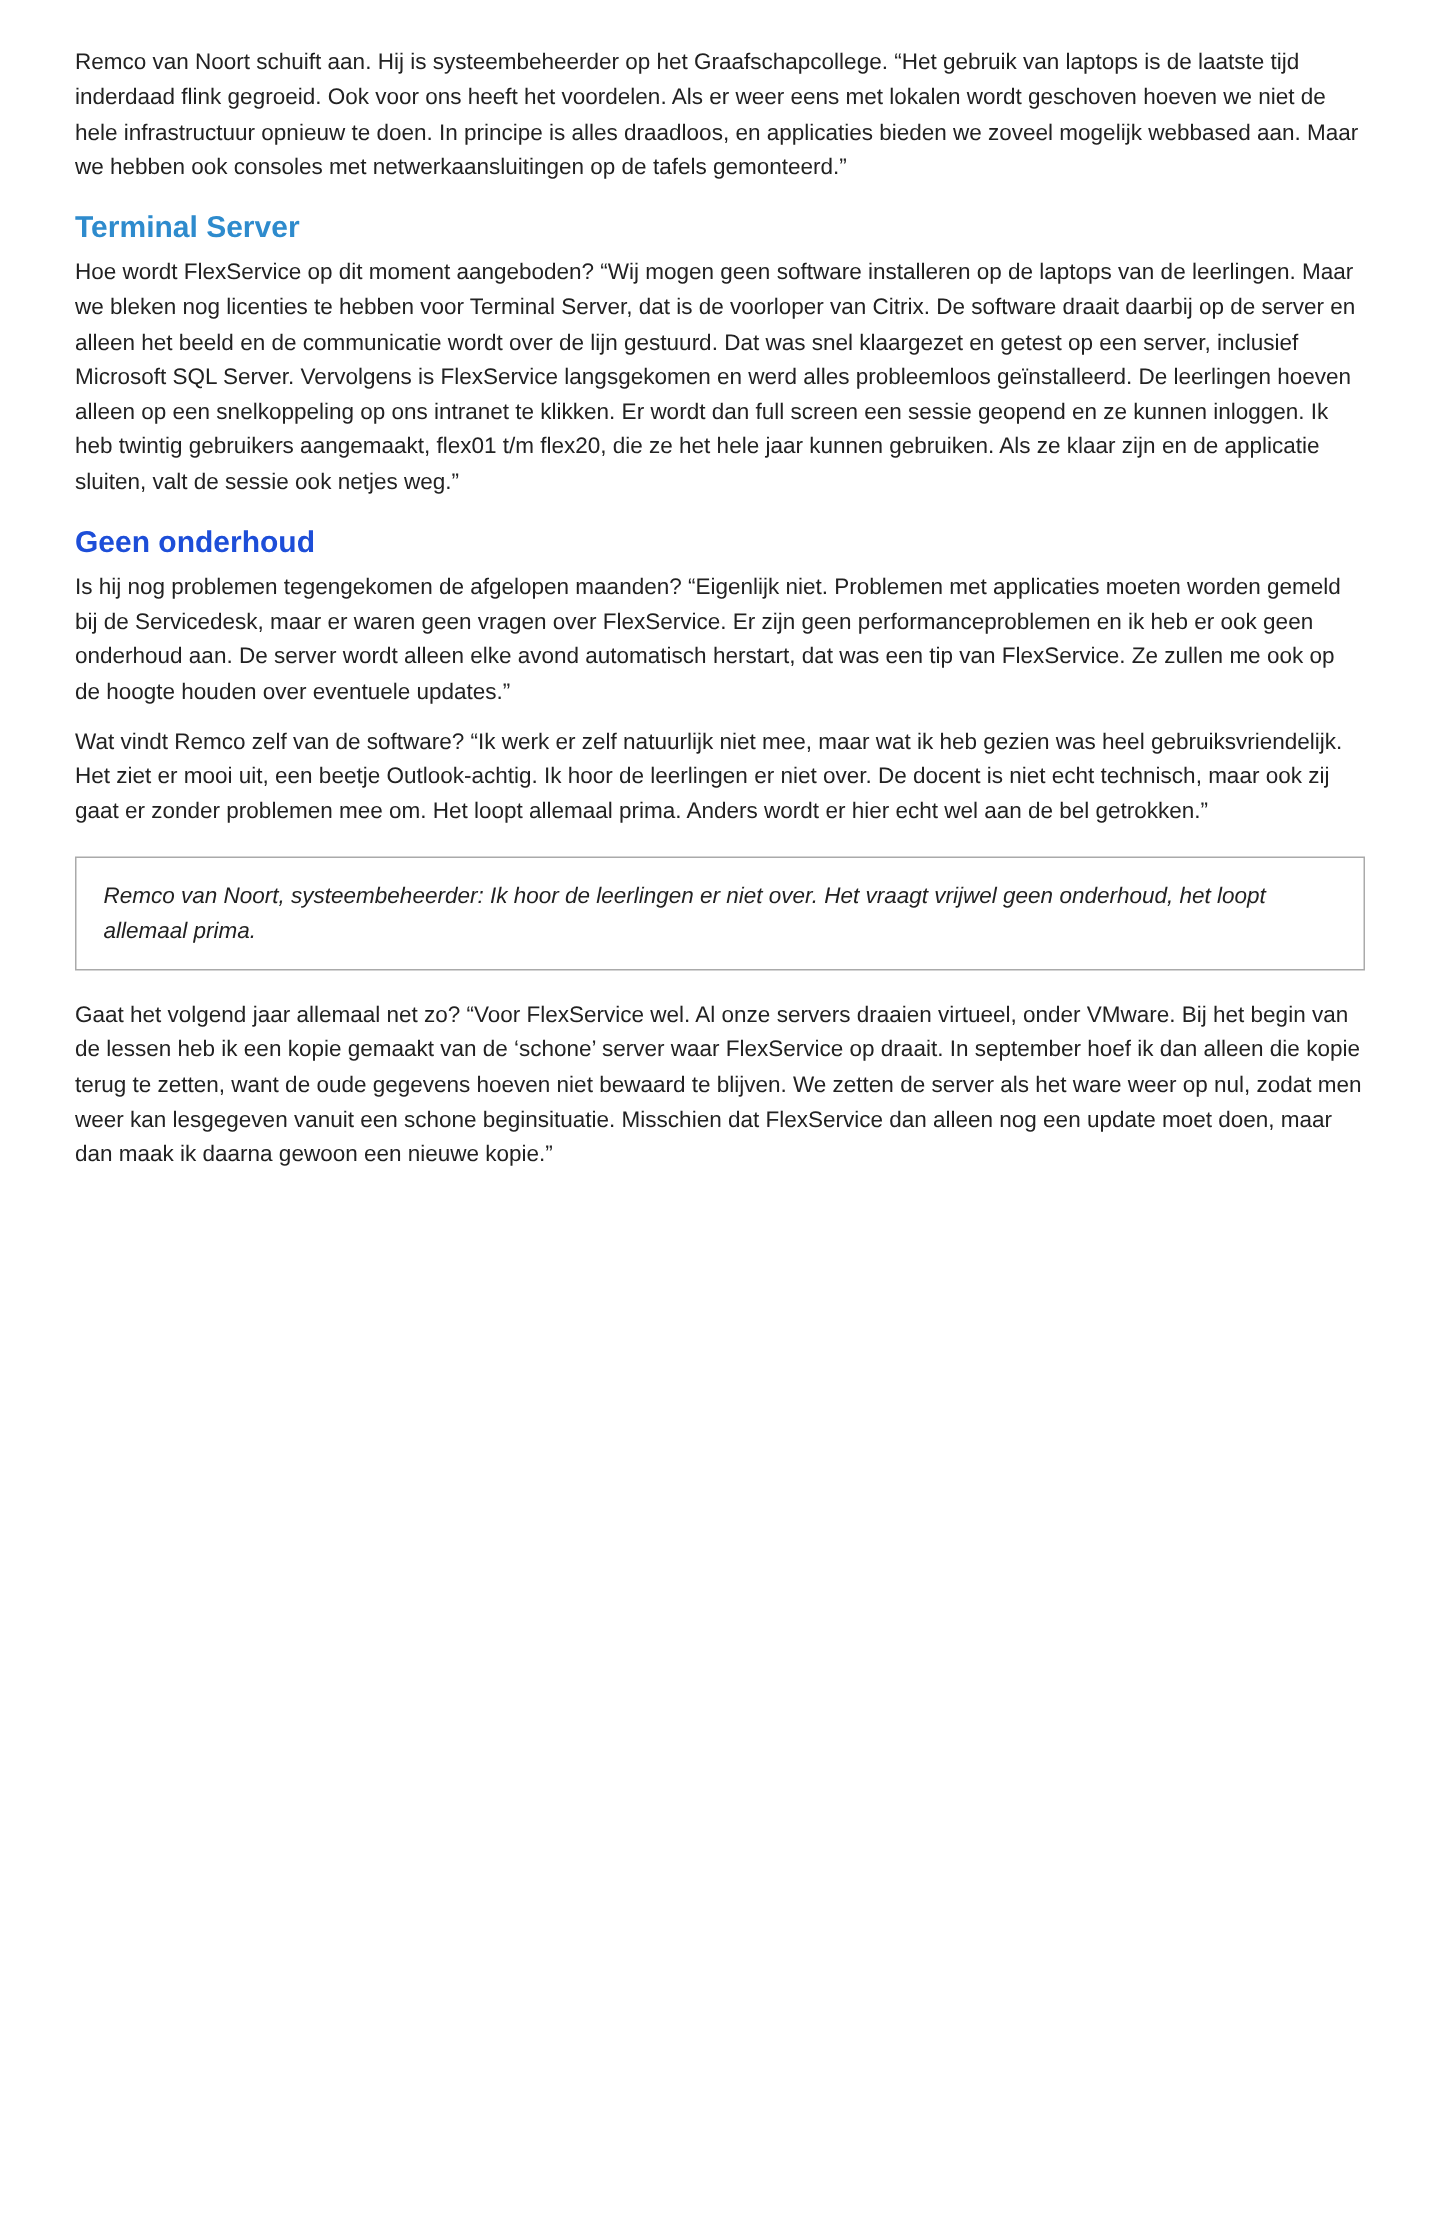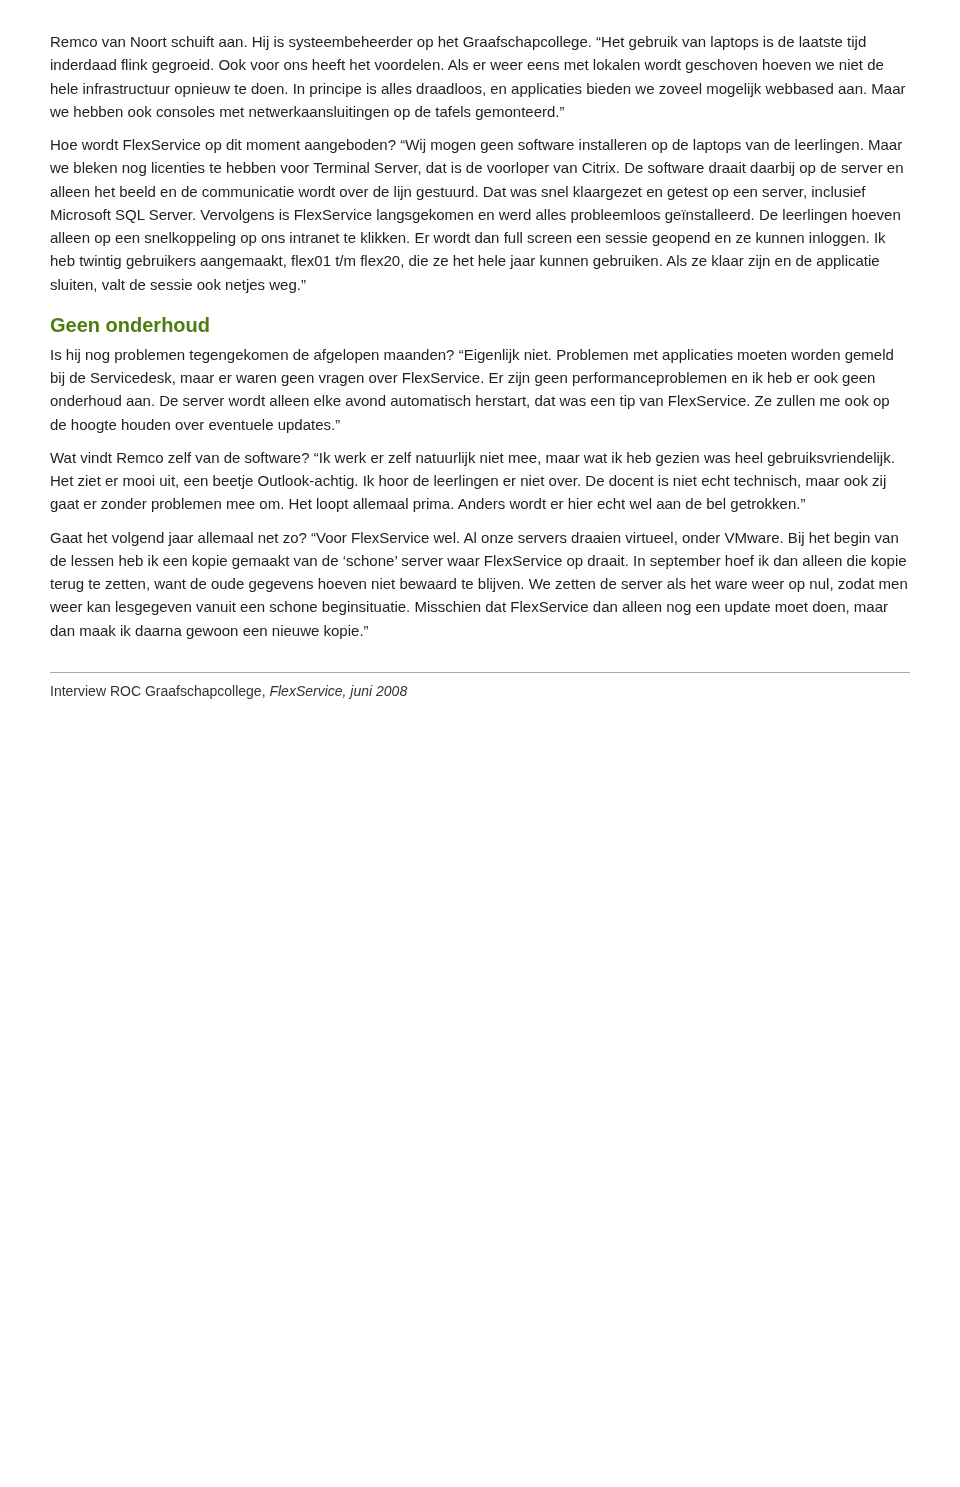--- a/index.html
+++ b/index.html
@@ -67,30 +67,31 @@
     }
   </style>
 </head>
 <body>
 
 <div class="page-content">
 
 
   <p class="body-text">Remco van Noort schuift aan. Hij is systeembeheerder op het Graafschapcollege. “Het gebruik van laptops is de laatste tijd inderdaad flink gegroeid. Ook voor ons heeft het voordelen. Als er weer eens met lokalen wordt geschoven hoeven we niet de hele infrastructuur opnieuw te doen. In principe is alles draadloos, en applicaties bieden we zoveel mogelijk webbased aan. Maar we hebben ook consoles met netwerkaansluitingen op de tafels gemonteerd.”</p>
 
+  <h2 class="section-heading" style="color: #2e8bcd;">Terminal Server</h2>
 
   <p class="body-text">Hoe wordt FlexService op dit moment aangeboden? “Wij mogen geen software installeren op de laptops van de leerlingen. Maar we bleken nog licenties te hebben voor Terminal Server, dat is de voorloper van Citrix. De software draait daarbij op de server en alleen het beeld en de communicatie wordt over de lijn gestuurd. Dat was snel klaargezet en getest op een server, inclusief Microsoft SQL Server. Vervolgens is FlexService langsgekomen en werd alles probleemloos geïnstalleerd. De leerlingen hoeven alleen op een snelkoppeling op ons intranet te klikken. Er wordt dan full screen een sessie geopend en ze kunnen inloggen. Ik heb twintig gebruikers aangemaakt, flex01 t/m flex20, die ze het hele jaar kunnen gebruiken. Als ze klaar zijn en de applicatie sluiten, valt de sessie ook netjes weg.”</p>
 
-  <h2 class="section-heading" style="color: #4d7c0f;">Geen onderhoud</h2>
+  <h2 class="section-heading" style="color: #1d4ed8;">Geen onderhoud</h2>
 
   <p class="body-text">Is hij nog problemen tegengekomen de afgelopen maanden? “Eigenlijk niet. Problemen met applicaties moeten worden gemeld bij de Servicedesk, maar er waren geen vragen over FlexService. Er zijn geen performanceproblemen en ik heb er ook geen onderhoud aan. De server wordt alleen elke avond automatisch herstart, dat was een tip van FlexService. Ze zullen me ook op de hoogte houden over eventuele updates.”</p>
 
   <p class="body-text">Wat vindt Remco zelf van de software? “Ik werk er zelf natuurlijk niet mee, maar wat ik heb gezien was heel gebruiksvriendelijk. Het ziet er mooi uit, een beetje Outlook-achtig. Ik hoor de leerlingen er niet over. De docent is niet echt technisch, maar ook zij gaat er zonder problemen mee om. Het loopt allemaal prima. Anders wordt er hier echt wel aan de bel getrokken.”</p>
 
+  <div class="quote-box">
+    <span>Remco van Noort, systeembeheerder: Ik hoor de leerlingen er niet over. Het vraagt vrijwel geen onderhoud, het loopt allemaal prima.</span>
+  </div>
 
 
   <p class="body-text">Gaat het volgend jaar allemaal net zo? “Voor FlexService wel. Al onze servers draaien virtueel, onder VMware. Bij het begin van de lessen heb ik een kopie gemaakt van de ‘schone’ server waar FlexService op draait. In september hoef ik dan alleen die kopie terug te zetten, want de oude gegevens hoeven niet bewaard te blijven. We zetten de server als het ware weer op nul, zodat men weer kan lesgegeven vanuit een schone beginsituatie. Misschien dat FlexService dan alleen nog een update moet doen, maar dan maak ik daarna gewoon een nieuwe kopie.”</p>
 
-  <div class="footer">
-    <span class="footer-normal">Interview ROC Graafschapcollege, </span><span class="footer-italic">FlexService, juni 2008</span>
-  </div>
 
 </div>
 
 </body></html>

